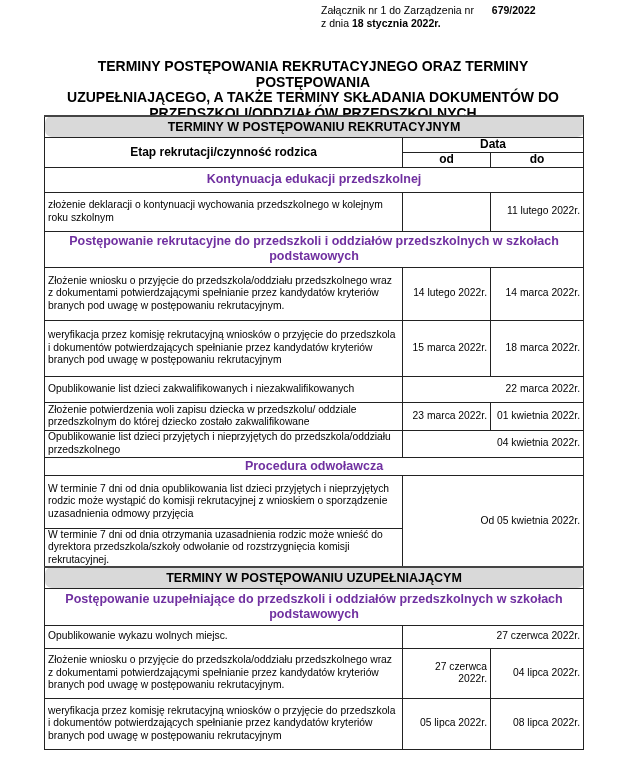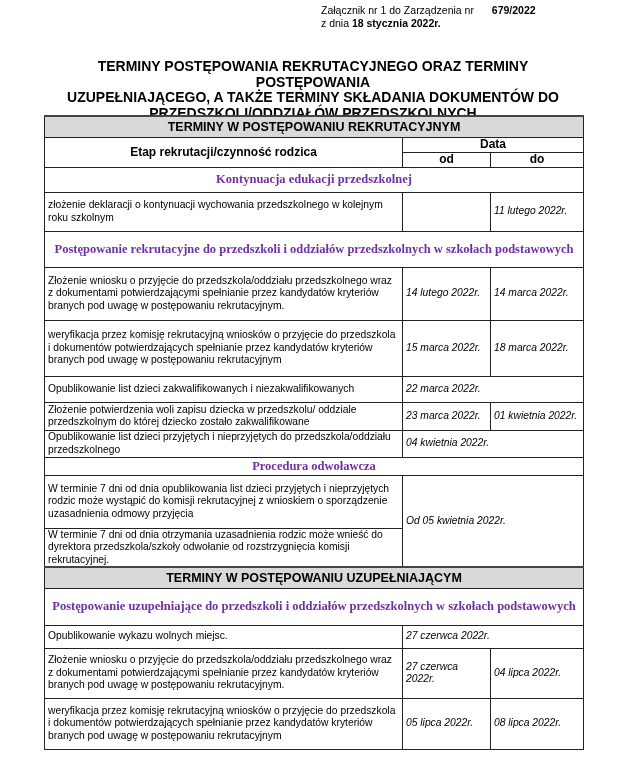--- a/index.html
+++ b/index.html
@@ -2,24 +2,24 @@
 <html><head>
 <meta charset="utf-8">
 <style>
   html,body{margin:0;padding:0;background:#ffffff;}
   body{width:627px;height:759px;position:relative;overflow:hidden;font-family:"Liberation Sans",sans-serif;color:#000;}
   .annex{position:absolute;left:321px;top:4px;font-size:10.5px;line-height:12.5px;}
   .annex b{font-weight:bold;padding-left:15px;}
   .doc-title{position:absolute;left:44px;width:538px;top:52px;text-align:center;font-size:14px;font-weight:bold;line-height:15.5px;margin-top:7px;}
   table.tt{position:absolute;left:44px;top:115px;width:539px;border-collapse:collapse;table-layout:fixed;font-size:10.3px;line-height:12.5px;}
   table.tt td{border:1px solid #222;padding:0 3px;vertical-align:middle;overflow:hidden;}
-  .sec{background:#d9d9d9;text-align:center;font-weight:bold;font-size:12.5px;border-top:2px solid #444 !important;}
+  .sec{background:#d9d9d9;text-align:center;font-weight:bold;font-size:12.5px;border-top:2px solid #444 !important;border-radius:7px;}
   .hdr{text-align:center;font-weight:bold;font-size:12px;}
-  .purple{color:#7030a0;text-align:center;font-weight:bold;font-size:12.5px;line-height:15px;font-family:Liberation Serif, serif;}
-  .c{text-align:left;font-style:italic;}
+  .purple{color:#7030a0;text-align:center;font-weight:bold;font-size:12.5px;line-height:15px;}
+  .c{text-align:right;}
   .thick-top td{border-top:3px solid #555;}
 </style>
 </head>
 <body>
 
 <div class="annex">
   <div><span>Załącznik nr 1 do Zarządzenia nr </span><b>679/2022</b></div>
   <div style="font-weight:bold;"><span style="font-weight:normal;">z dnia </span><span>18 stycznia 2022r.</span></div>
 </div>
 

